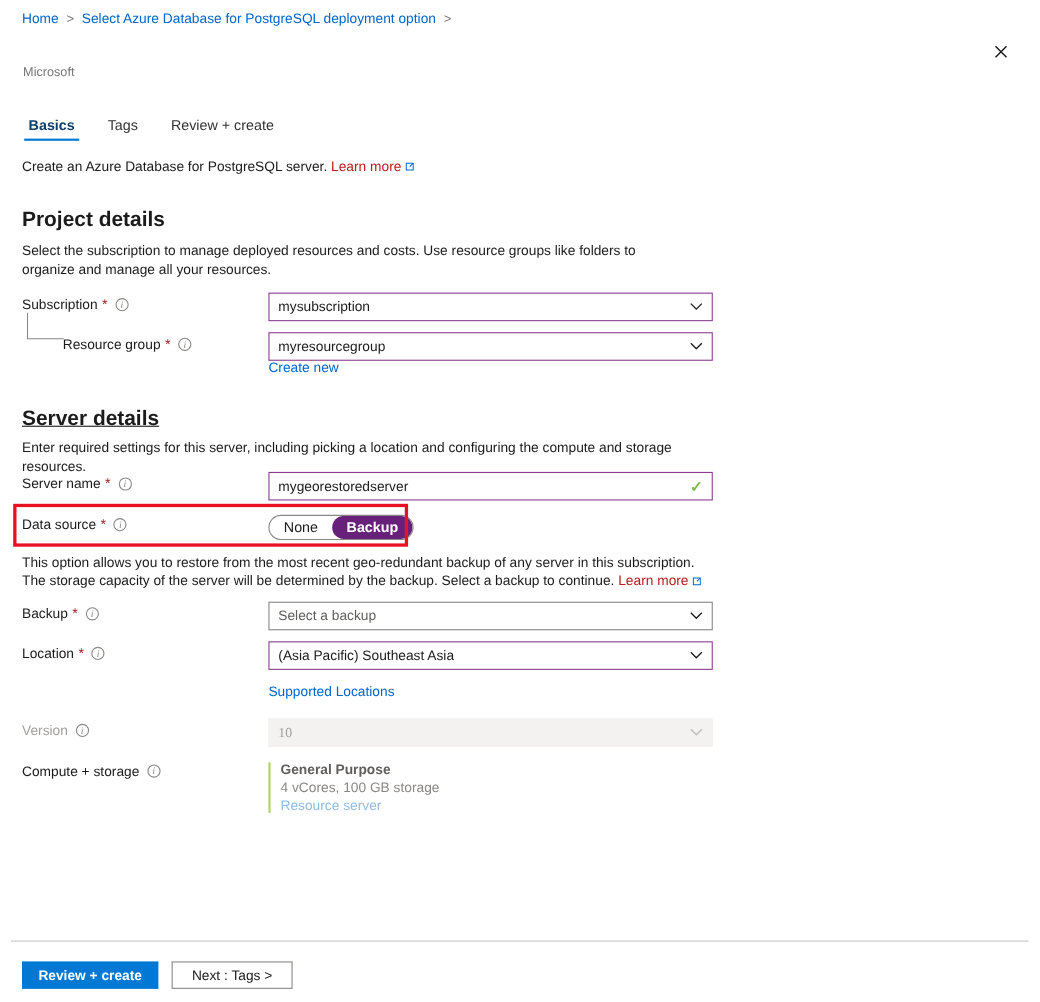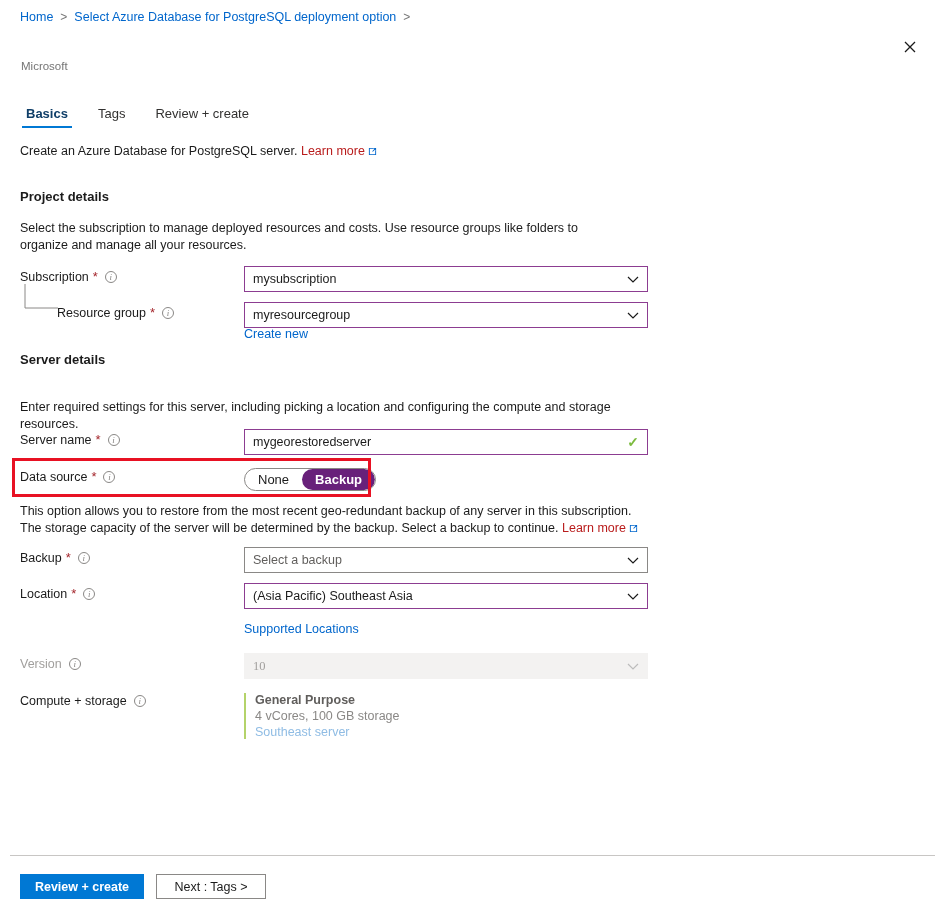--- a/index.html
+++ b/index.html
@@ -59,21 +59,21 @@
   .intro {
     position: absolute; left: 20px; top: 144px;
     font-size: 12.5px; color: #1b1b1b;
   }
   .link { color: #b91c1c; cursor: pointer; text-decoration: none; }
   .ext-ico { display: inline-block; margin-left: 3px; vertical-align: -1px; }
 
   
   .sec-head {
     position: absolute; left: 20px;
-    font-size: 13px; font-weight: 600; color: #1b1b1b;
+    font-size: 19px; font-weight: 600; color: #1b1b1b;
   }
   .sec-desc {
     position: absolute; left: 20px;
     font-size: 12.5px; line-height: 17px; color: #1b1b1b;
     width: 600px;
   }
 
   
   .row { position: absolute; left: 0; width: 945px; height: 26px; }
   .lbl {
@@ -230,21 +230,21 @@
       <span class="val">myresourcegroup</span>
       <span class="chev">
         <svg width="12" height="7" viewBox="0 0 12 7">
             <path d="M1 1 L6 6 L11 1" stroke="#1b1b1b" stroke-width="1.2" fill="none"></path>
           </svg>
       </span>
     </div>
   </div>
   <div class="sublink" style="top:327px;">Create new</div>
 
-  <div class="sec-head" style="top:352px;">Server details</div>
+  <div class="sec-head" style="top:370px;text-decoration:underline;">Server details</div>
   <div class="sec-desc" style="top:399px; width:640px;">Enter required settings for this server, including picking a location and configuring the compute and storage resources.</div>
 
   <div class="row" style="top:429px;">
     <div class="lbl">
       <span>Server name</span>
       <span class="req">*</span>
       <span class="info">i</span>
     </div>
     <div class="field filled">
       <span class="val">mygeorestoredserver</span>
@@ -322,21 +322,21 @@
   </div>
 
   <div class="row" style="top:690px; height:62px;">
     <div class="lbl">
       <span>Compute + storage</span>
       <span class="info">i</span>
     </div>
     <div class="cs-block" style="top:3px;">
       <div class="cs-title">General Purpose</div>
       <div class="cs-sub">4 vCores, 100 GB storage</div>
-      <div class="cs-link">Southeast server</div>
+      <div class="cs-link">Resource server</div>
     </div>
   </div>
 
   <div class="footer-div"></div>
   <div class="btn btn-primary">Review + create</div>
   <div class="btn btn-default">Next : Tags &gt;</div>
 
 </div>
 
 </body></html>

